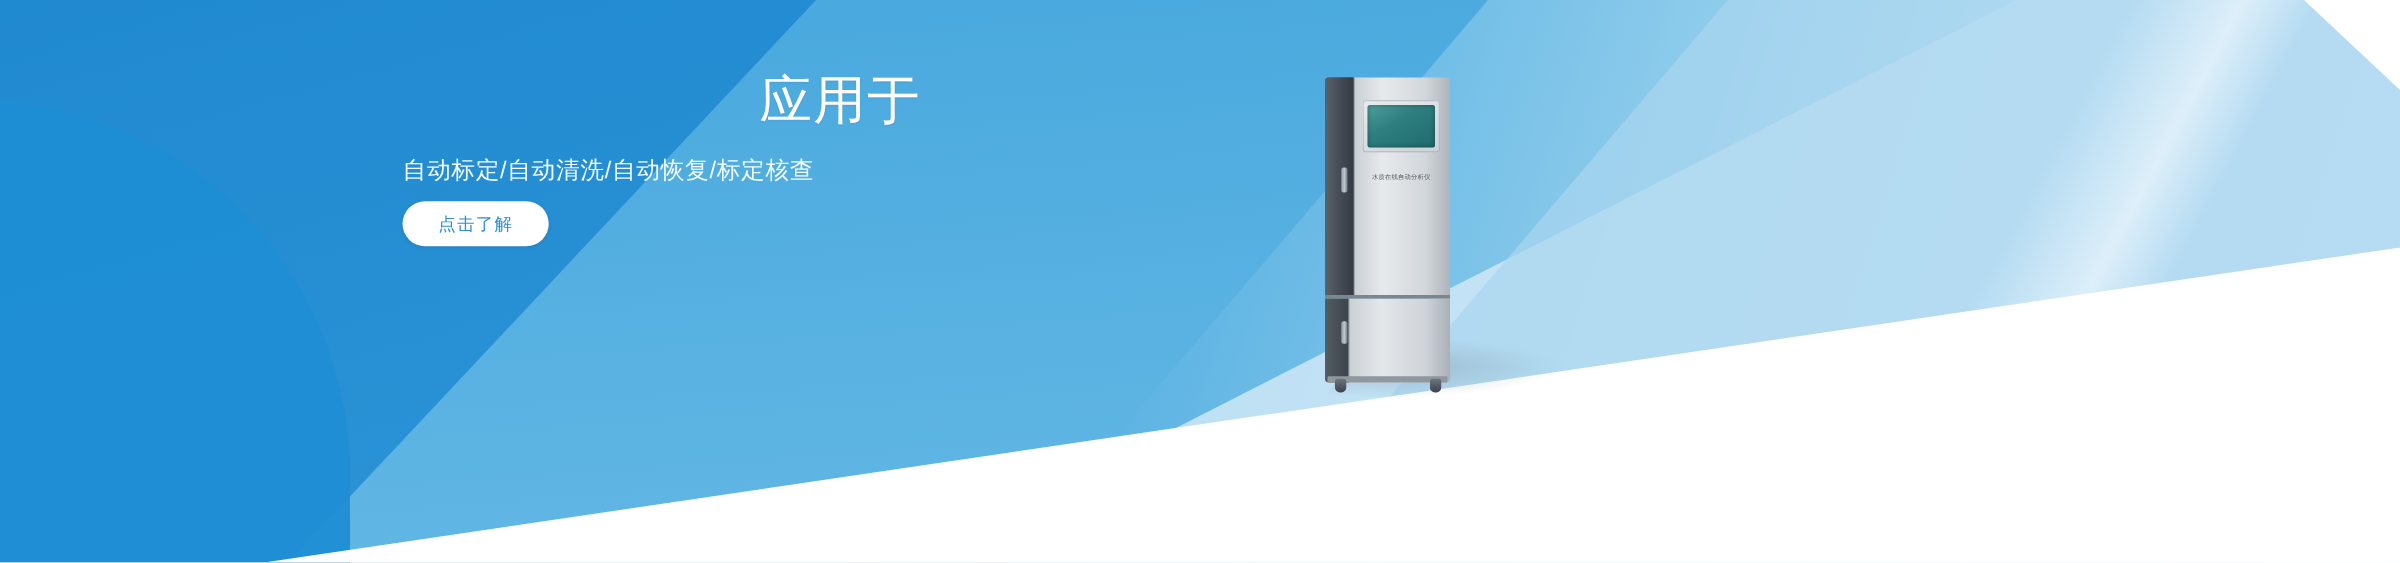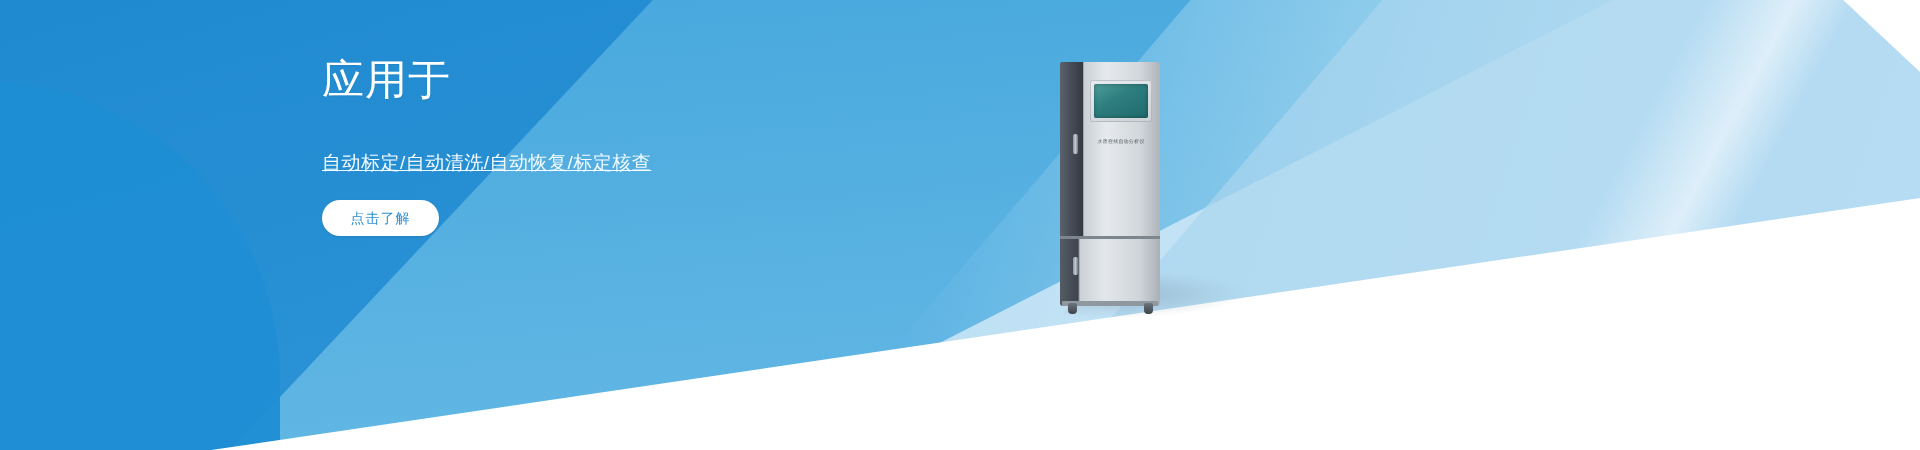--- a/index.html
+++ b/index.html
@@ -83,33 +83,33 @@
     left: 322px; top: 50px;
     width: 700px;
   }
   .headline {
     color: #ffffff;
     font-size: 42px;
     line-height: 1.42;
     font-weight: 400;
     letter-spacing: 1px;
     text-shadow: 0 1px 2px rgba(0,0,0,.06);
+    text-align: center;
   }
   .headline .l2 { display:block; }
   .subtitle {
-    margin-top: 40px;
+    margin-top: 13px;
     color: #f2fbff;
     font-size: 19px;
     letter-spacing: .5px;
     font-weight: 400;
-    text-decoration: underline;
   }
   .cta {
     display: inline-block;
-    margin-top: 24px;
+    margin-top: 12px;
     width: 117px; height: 36px;
     line-height: 36px;
     text-align: center;
     background: #ffffff;
     color: #2f8fd0;
     font-size: 14px;
     letter-spacing: 1px;
     border-radius: 18px;
     border: none;
     cursor: pointer;

